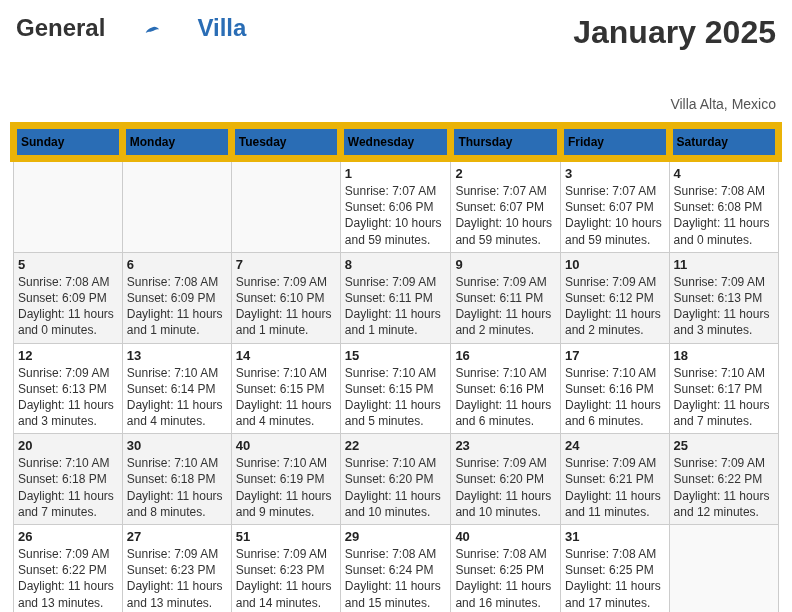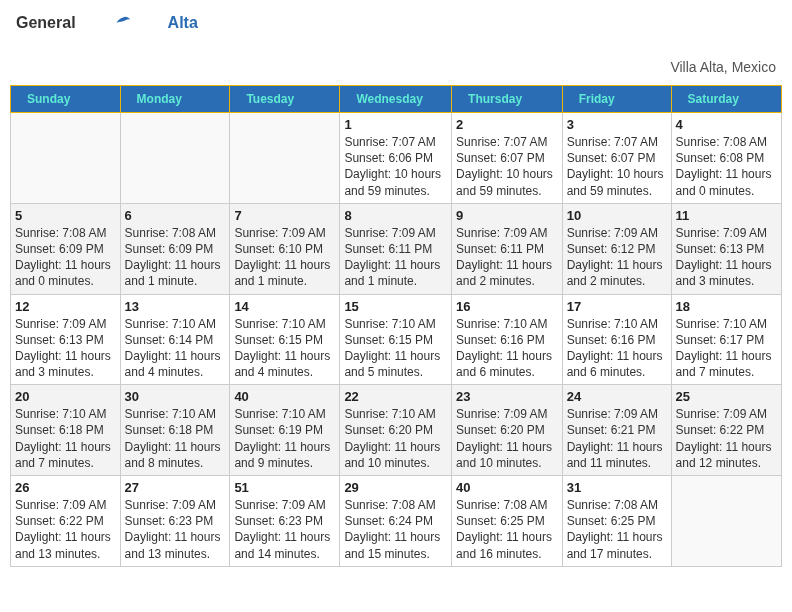--- a/index.html
+++ b/index.html
@@ -17,22 +17,22 @@
       margin-bottom: 6px;
       padding: 4px 6px;
     }
     .logo {
       display: flex;
       flex-direction: column;
       align-items: flex-start;
     }
     .logo-text {
       display: flex;
-      align-items: center;
-      font-size: 16px;
+      align-items: flex-end;
+      font-size: 24px;
       font-weight: bold;
       gap: 36px;
     }
     .logo-general { color: #333; }
     .logo-blue { color: #2a6db5; }
     .logo-bird {
       width: 18px;
       height: 18px;
       margin-left: 2px;
     }
@@ -50,25 +50,25 @@
       font-weight: normal;
       margin-top: 45px;
     }
     .calendar {
       width: 100%;
       border-collapse: collapse;
       border: 1px solid #ccc;
     }
     .calendar th {
       background: #2a6db5;
-      color: #5eead4;
-      padding: 6px 16px;
+      color: #000000;
+      padding: 6px 4px;
       font-size: 12px;
       text-align: left;
-      border: 1px solid #eab308;
+      border: 7px solid #eab308;
     }
     .calendar td {
       border: 1px solid #ccc;
       vertical-align: top;
       padding: 4px;
       width: 113px;
       min-height: 80px;
       font-size: 10.5px;
       color: #333;
       background: #fff;
@@ -94,24 +94,25 @@
 </head>
 <body>
 
 <div class="header">
   <div class="logo">
     <div class="logo-text">
       <span class="logo-general">General</span>
       <svg class="logo-bird" viewBox="0 0 20 20">
         <path d="M10 4 C12 2, 16 3, 18 6 C15 5, 13 7, 10 8 C8 9, 5 8, 3 10 C4 7, 7 5, 10 4Z" fill="#2a6db5"></path>
       </svg>
-      <span class="logo-blue">Alta</span>
+      <span class="logo-blue">Villa</span>
     </div>
   </div>
   <div class="month-title">
+    <h1>January 2025</h1>
     <h2>Villa Alta, Mexico</h2>
   </div>
 </div>
 
 <table class="calendar">
   <thead>
     <tr>
     <th>Sunday</th>
         <th>Monday</th>
         <th>Tuesday</th>

